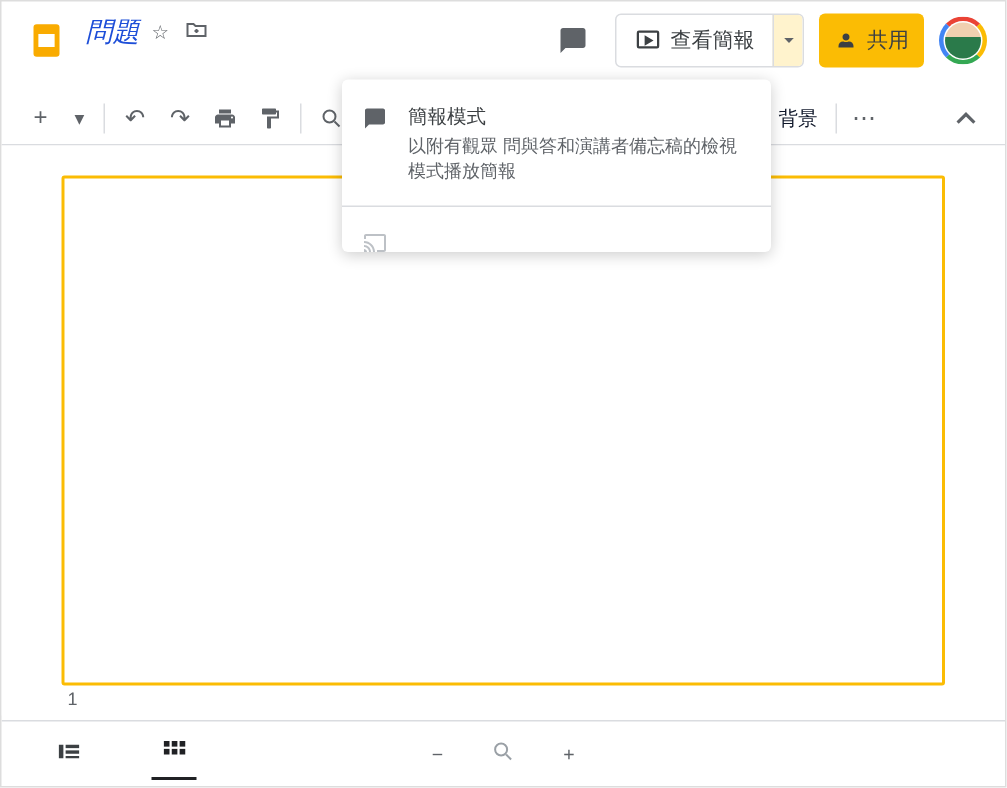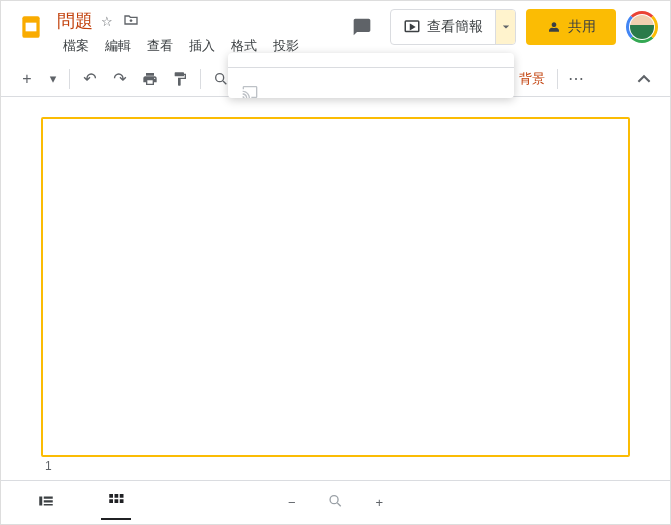--- a/index.html
+++ b/index.html
@@ -2,35 +2,35 @@
 <html><head>
 <meta charset="utf-8">
 <style>
 * { box-sizing: border-box; margin: 0; padding: 0; }
 body { font-family: Arial, "Microsoft JhengHei", sans-serif; font-size: 13px; background: #fff; width: 671px; height: 525px; overflow: hidden; position: relative; border: 1px solid #ddd; }
 .header { display: flex; align-items: flex-start; padding: 8px 12px 0 12px; height: 60px; }
 .logo { width: 36px; height: 36px; display: flex; align-items: center; justify-content: center; margin-right: 8px; }
 .logo svg { width: 26px; height: 26px; }
 .title-area { flex: 0 0 auto; }
 .title-row { display: flex; align-items: center; gap: 6px; }
-.doc-title { font-size: 18px; color: #c2410c; }
+.doc-title { font-size: 18px; color: #1d4ed8; font-style: italic; }
 .star, .folder { color: #5f6368; cursor: pointer; padding: 2px; }
 .menubar { display: flex; gap: 4px; margin-top: 2px; font-size: 13px; color: #3c4043; }
 .menubar span { padding: 2px 6px; cursor: pointer; }
 .header-right { margin-left: auto; display: flex; align-items: center; gap: 10px; }
 .comment-btn { width: 36px; height: 36px; border-radius: 4px; display: flex; align-items: center; justify-content: center; color: #5f6368; cursor: pointer; }
 .present-group { display: flex; align-items: flex-end; border: 1px solid #dadce0; border-radius: 4px; height: 36px; overflow: hidden; }
 .present-btn { display: flex; align-items: center; gap: 6px; padding: 0 12px; height: 100%; cursor: pointer; font-size: 14px; color: #3c4043; }
 .present-dd { width: 20px; height: 100%; display: flex; align-items: center; justify-content: center; border-left: 1px solid #dadce0; background: #fff3cd; cursor: pointer; }
-.share-btn { background: #fbbc04; height: 36px; border-radius: 4px; display: flex; align-items: center; gap: 6px; padding: 0 20px; font-size: 14px; color: #3c4043; cursor: pointer; }
+.share-btn { background: #fbbc04; height: 36px; border-radius: 4px; display: flex; align-items: center; gap: 6px; padding: 0 10px; font-size: 14px; color: #3c4043; cursor: pointer; }
 .avatar { width: 32px; height: 32px; border-radius: 50%; background: #fff; border: 3px solid; border-top-color: #ea4335; border-right-color: #fbbc04; border-bottom-color: #34a853; border-left-color: #4285f4; display: flex; align-items: center; justify-content: center; font-size: 6px; color: #333; cursor: pointer; overflow: hidden; }
 .avatar-inner { width: 24px; height: 24px; border-radius: 50%; background: linear-gradient(#f0d0b0 40%, #2a7a4a 40%); position: relative; }
 .toolbar { display: flex; align-items: center; padding: 4px 12px; gap: 2px; border-bottom: 1px solid #dadce0; height: 36px; }
 .tb { width: 28px; height: 28px; display: flex; align-items: center; justify-content: center; color: #5f6368; cursor: pointer; font-size: 16px; border-radius: 2px; }
-.tb-text { padding: 0 8px; height: 28px; display: flex; align-items: center; font-size: 13px; color: #c2410c; cursor: pointer; text-align: center; }
+.tb-text { padding: 0 8px; height: 28px; display: flex; align-items: center; font-size: 13px; color: #0f172a; cursor: pointer; text-align: center; }
 .sep { width: 1px; height: 20px; background: #dadce0; margin: 0 4px; }
 .toolbar-right { margin-left: auto; display: flex; align-items: center; }
 .canvas-area { position: relative; height: 380px; background: #fff; padding: 20px 40px; }
 .slide { border: 2px solid #fbbc04; border-radius: 2px; height: 340px; background: #fff; }
 .slide-num { position: absolute; bottom: 4px; left: 44px; font-size: 12px; color: #5f6368; }
 .bottom-bar { position: absolute; bottom: 0; left: 0; right: 0; height: 44px; border-top: 1px solid #dadce0; display: flex; align-items: center; padding: 0 30px; gap: 40px; }
 .bb { color: #5f6368; cursor: pointer; padding: 6px; }
 .bb.active { border-bottom: 2px solid #202124; }
 .bottom-center { position: absolute; left: 50%; transform: translateX(-50%); display: flex; gap: 20px; align-items: center; }
 .dropdown { position: absolute; top: 52px; left: 227px; width: 286px; background: #fff; box-shadow: 0 2px 10px rgba(0,0,0,0.2); border-radius: 4px; padding: 8px 0; z-index: 100; }
@@ -58,28 +58,20 @@
   <div class="title-area">
     <div class="title-row">
       <span class="doc-title">問題</span>
       <span class="star">☆</span>
       <span class="folder">
         <svg width="16" height="16" viewBox="0 0 24 24" fill="none" stroke="#5f6368" stroke-width="2">
             <path d="M3 6h6l2 2h10v10H3z"></path>
             <path d="M12 11v4M10 13h4"></path>
           </svg>
       </span>
-    </div>
-    <div class="menubar">
-      <span>檔案</span>
-      <span>編輯</span>
-      <span>查看</span>
-      <span>插入</span>
-      <span>格式</span>
-      <span>投影</span>
     </div>
   </div>
   <div class="header-right">
     <div class="comment-btn">
         <svg width="20" height="20" viewBox="0 0 24 24" fill="#5f6368">
           <path d="M20 2H4c-1.1 0-2 .9-2 2v18l4-4h14c1.1 0 2-.9 2-2V4c0-1.1-.9-2-2-2z"></path>
         </svg>
       </div>
     <div class="present-group">
       <div class="present-btn">
@@ -173,19 +165,26 @@
     <div class="bb">−</div>
     <div class="bb"><svg width="16" height="16" viewBox="0 0 24 24" fill="none" stroke="#9aa0a6" stroke-width="2">
           <circle cx="10" cy="10" r="6"></circle>
           <path d="M15 15l5 5"></path>
         </svg></div>
     <div class="bb">+</div>
   </div>
 </div>
 
 <div class="dropdown">
+  <div class="dd-item">
+    <span class="dd-icon"><svg width="16" height="16" viewBox="0 0 24 24" fill="#5f6368">
+          <path d="M20 2H4c-1.1 0-2 .9-2 2v18l4-4h14c1.1 0 2-.9 2-2V4c0-1.1-.9-2-2-2z"></path>
+        </svg></span>
+    <div class="dd-title">簡報模式</div>
+    <div class="dd-desc">以附有觀眾 問與答和演講者備忘稿的檢視模式播放簡報</div>
+  </div>
   <div class="dd-sep"></div>
   <div class="dd-item dd-disabled">
     <span class="dd-icon"><svg width="16" height="16" viewBox="0 0 24 24" fill="#bdc1c6">
           <path d="M21 3H3c-1.1 0-2 .9-2 2v3h2V5h18v14h-7v2h7c1.1 0 2-.9 2-2V5c0-1.1-.9-2-2-2zM1 18v3h3c0-1.66-1.34-3-3-3zm0-4v2c2.76 0 5 2.24 5 5h2c0-3.87-3.13-7-7-7zm0-4v2c4.97 0 9 4.03 9 9h2c0-6.08-4.93-11-11-11z"></path>
         </svg></span>
   </div>
 </div>
 
 </body></html>

